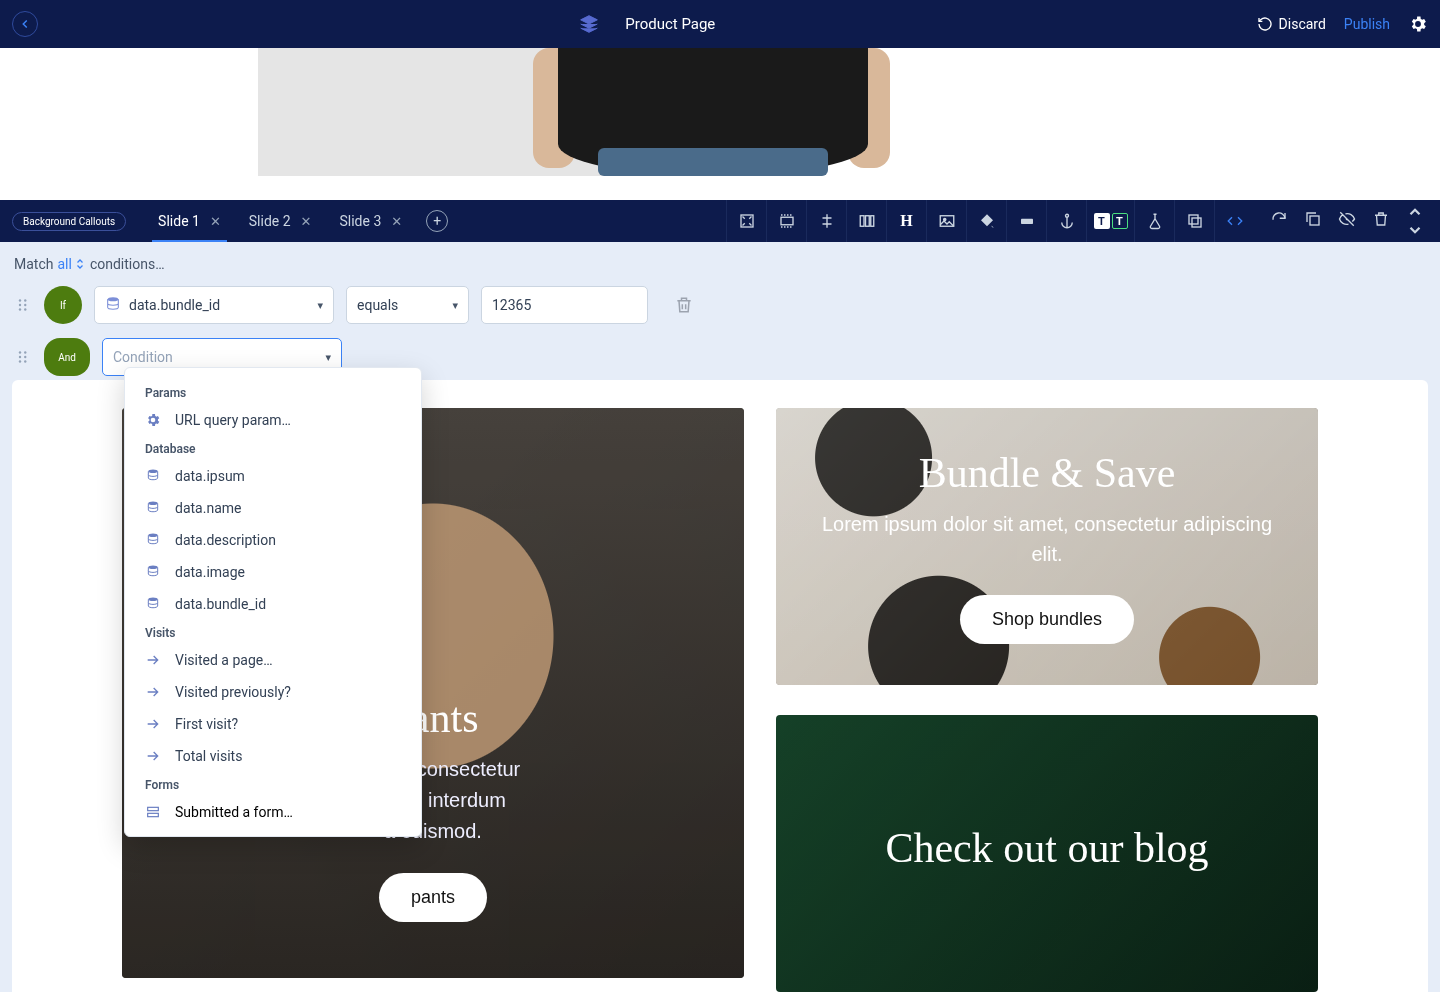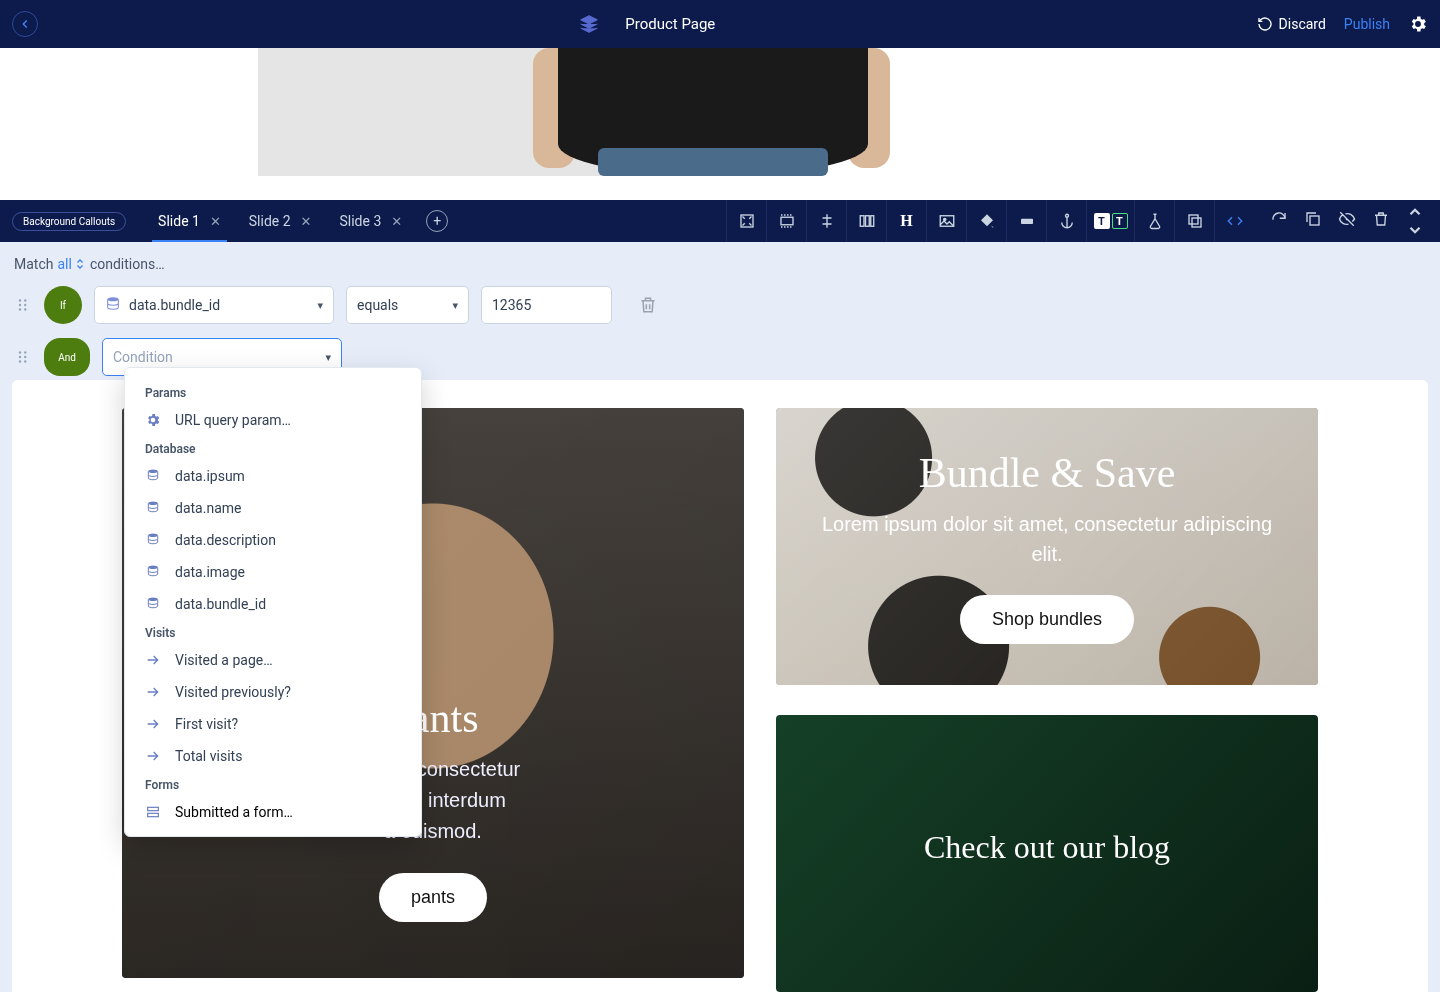--- a/index.html
+++ b/index.html
@@ -87,21 +87,21 @@
     display:flex; align-items:center; justify-content:center; font-size:10px;
   }
   .pill.and { width:46px; border-radius:16px; }
   .sel {
     height:38px; background:#fff; border:1px solid #cbd5e1; border-radius:5px;
     display:flex; align-items:center; padding:0 10px; font-size:14px; color:#334155; gap:8px;
   }
   .sel .chev { margin-left:auto; color:#475569; font-size:11px; }
   .sel.w240 { width:240px; }
   .sel.w123 { width:123px; }
-  .sel.w158 { width:131px;text-align:center; }
+  .sel.w158 { width:167px;text-align:center; }
   .sel.focus { border:1.5px solid #3b82f6; }
   .sel.placeholder .seltext { color:#94a3b8; }
   .trash { color:#9ca3af; margin-left:14px; display:flex; }
   .db-icon { color:#7c8fd8; }
 
   
   .dropdown {
     position:absolute; left:124px; top:167px; width:298px; max-height:568px;
     background:#fff; border:1px solid #e2e8f0; border-radius:6px; box-shadow:0 10px 28px rgba(0,0,0,0.18);
     overflow-y:auto; z-index:20; padding: 12px 0 8px;
@@ -398,21 +398,21 @@
     <div class="right-col">
       <div class="card right1">
         <div class="inner">
           <h2>Bundle &amp; Save</h2>
           <div class="subt">Lorem ipsum dolor sit amet, consectetur adipiscing elit.</div>
           <div class="btn">Shop bundles</div>
         </div>
       </div>
       <div class="card right2">
         <div class="inner">
-          <h2 style="font-size:32px">Check out our blog</h2>
+          <h2 style="font-size:42px">Check out our blog</h2>
         </div>
       </div>
     </div>
   </div>
 
   <div class="dropdown">
     <div class="dd-hdr">Params</div>
     <div class="dd-item">
       <span class="ii">
           <svg viewBox="0 0 24 24" width="16" height="16" fill="currentColor">

